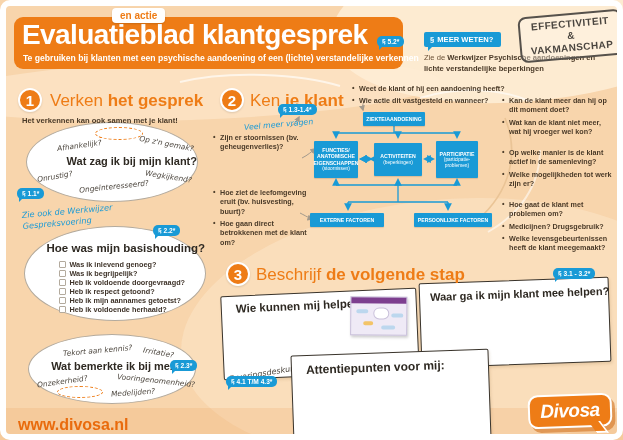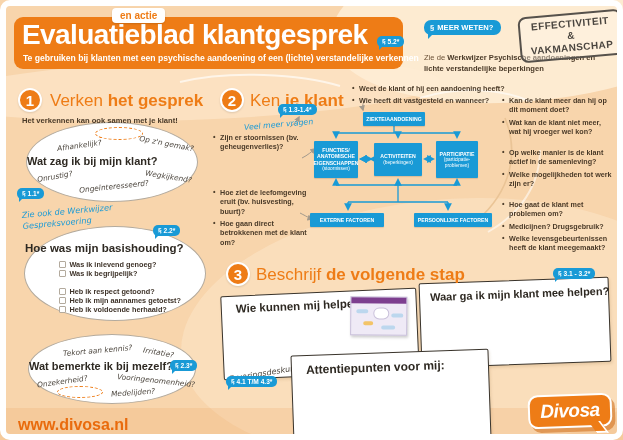--- a/index.html
+++ b/index.html
@@ -22,22 +22,22 @@
   #header-sub { left:23px; top:53px; font-size:8.6px; font-weight:bold; color:#fff; z-index:6; }
   #en-actie { left:112px; top:8px; background:#fff; color:#ee7c16; font-weight:bold; font-size:10px;
               padding:2px 8px; border-radius:4px; box-shadow:0 1px 2px rgba(0,0,0,.15); z-index:7; }
   .tag { position:absolute; background:#199ad6; color:#fff; font-size:6.6px; font-weight:bold;
          padding:1.5px 5px 2px 5px; border-radius:5px; white-space:nowrap; z-index:8; }
   .tag::after { content:""; position:absolute; left:2px; bottom:-3.5px; width:0; height:0;
                 border:3.5px solid transparent; border-top-color:#199ad6; border-left-color:#199ad6; }
   #header-tag { left:377px; top:36px; }
 
   
-  #meer-weten { left:424px; top:20px; background:#199ad6; color:#fff; font-weight:bold; font-size:7.6px;
-                padding:2.5px 8px 3px 6px; border-radius:7px; z-index:5; }
+  #meer-weten { left:424px; top:32px; background:#199ad6; color:#fff; font-weight:bold; font-size:7.6px;
+                padding:2.5px 8px 3px 6px; border-radius:2px; z-index:5; }
   #meer-weten::after { content:""; position:absolute; left:4px; bottom:-4px; border:4px solid transparent;
                        border-top-color:#199ad6; border-left-color:#199ad6; }
   #meer-weten .sec-ic { margin-right:3px; }
   #meer-weten-text { left:424px; top:52px; width:178px; font-size:7.6px; line-height:1.45; color:#6b5137; z-index:5; }
   #meer-weten-text b { color:#4a3a28; }
   #stamp { left:519px; top:13px; transform:rotate(-5deg); border:2px solid #56514b; border-radius:8px;
            padding:3px 8px; text-align:center; font-weight:bold; font-size:10px; line-height:1.2;
            color:#4a453f; letter-spacing:.4px; z-index:5; background:rgba(255,248,238,.4); }
 
   
@@ -46,21 +46,21 @@
                 display:flex; align-items:center; justify-content:center; z-index:6; box-shadow:0 1px 2px rgba(0,0,0,.12); }
   .sec-title { position:absolute; font-size:17px; color:#ee7c16; white-space:nowrap; z-index:6; }
   .sec-title .bold { font-weight:bold; }
 
   
   .bubble { position:absolute; background:#fff; border:1px solid #b3aa9d; border-radius:50%; z-index:4; }
   .hand { position:absolute; font-family:"DejaVu Sans", sans-serif; font-style:italic; font-size:7.4px;
           color:#4d473f; white-space:nowrap; }
   .hand-blue { position:absolute; font-family:"DejaVu Sans", sans-serif; font-style:italic; font-size:8.2px;
                color:#199ad6; white-space:pre-line; line-height:1.3; z-index:5; }
-  .bubble-center { position:absolute; width:100%; text-align:left; font-weight:bold; color:#2e2922;
+  .bubble-center { position:absolute; width:100%; text-align:right; font-weight:bold; color:#2e2922;
                    font-size:11px; white-space:nowrap; }
   .dotted-oval { position:absolute; border:1px dashed #ee7c16; border-radius:50%; background:#fff; }
   #s1-intro { left:22px; top:116px; font-size:7.6px; font-weight:bold; color:#4a3a28; z-index:5; }
 
   
   .chk-row { position:absolute; display:flex; align-items:center; gap:4px; }
   .chk { width:6.5px; height:6.5px; border:1px solid #b3aa9d; background:#fff; border-radius:1px; flex:0 0 auto; }
   .chk-label { font-size:7.3px; font-weight:bold; color:#3f342a; white-space:nowrap; }
 
   
@@ -186,20 +186,24 @@
   <div class="bubble" style="left:24px; top:226px; width:182px; height:95px;">
     <div class="bubble-center" style="top:15px; font-size:11.5px;">Hoe was mijn basishouding?</div>
     <div class="chk-row" style="left:34px; top:33px;">
         <span class="chk"></span>
         <span class="chk-label">Was ik inlevend genoeg?</span>
       </div>
     <div class="chk-row" style="left:34px; top:42px;">
         <span class="chk"></span>
         <span class="chk-label">Was ik begrijpelijk?</span>
       </div>
+    <div class="chk-row" style="left:34px; top:51px;">
+        <span class="chk"></span>
+        <span class="chk-label">Heb ik voldoende doorgevraagd?</span>
+      </div>
     <div class="chk-row" style="left:34px; top:60px;align-items:center;">
         <span class="chk"></span>
         <span class="chk-label">Heb ik respect getoond?</span>
       </div>
     <div class="chk-row" style="left:34px; top:69px;">
         <span class="chk"></span>
         <span class="chk-label">Heb ik mijn aannames getoetst?</span>
       </div>
     <div class="chk-row" style="left:34px; top:78px;">
         <span class="chk"></span>
@@ -221,21 +225,21 @@
 
   <a class="abs" id="site" href="#">www.divosa.nl</a>
 
   <div class="num-circle" style="left:220px; top:88px;">2</div>
   <div class="sec-title" style="left:250px; top:91px;"><span>Ken </span><span class="bold">je klant</span></div>
   <div class="tag" style="left:278px; top:104px;">§ 1.3-1.4*</div>
   <div class="hand-blue" style="left:244px; top:120px; transform:rotate(-5deg); font-size:7.8px;">Veel meer vragen</div>
 
   <ul class="blist" style="left:352px; top:84px; width:155px;">
     <li>Weet de klant of hij een aandoening heeft?</li>
-    <li>Wie heeft dit vastgesteld en wanneer?</li>
+    <li>Wie actie dit vastgesteld en wanneer?</li>
   </ul>
   <ul class="blist" style="left:213px; top:133px; width:100px;">
     <li>Zijn er stoornissen (bv. geheugenverlies)?</li>
   </ul>
   <ul class="blist" style="left:213px; top:188px; width:100px;">
     <li>Hoe ziet de leefomgeving eruit (bv. huisvesting, buurt)?</li>
     <li>Hoe gaan direct betrokkenen met de klant om?</li>
   </ul>
   <ul class="blist" style="left:502px; top:96px; width:112px;">
     <li>Kan de klant meer dan hij op dit moment doet?</li>

